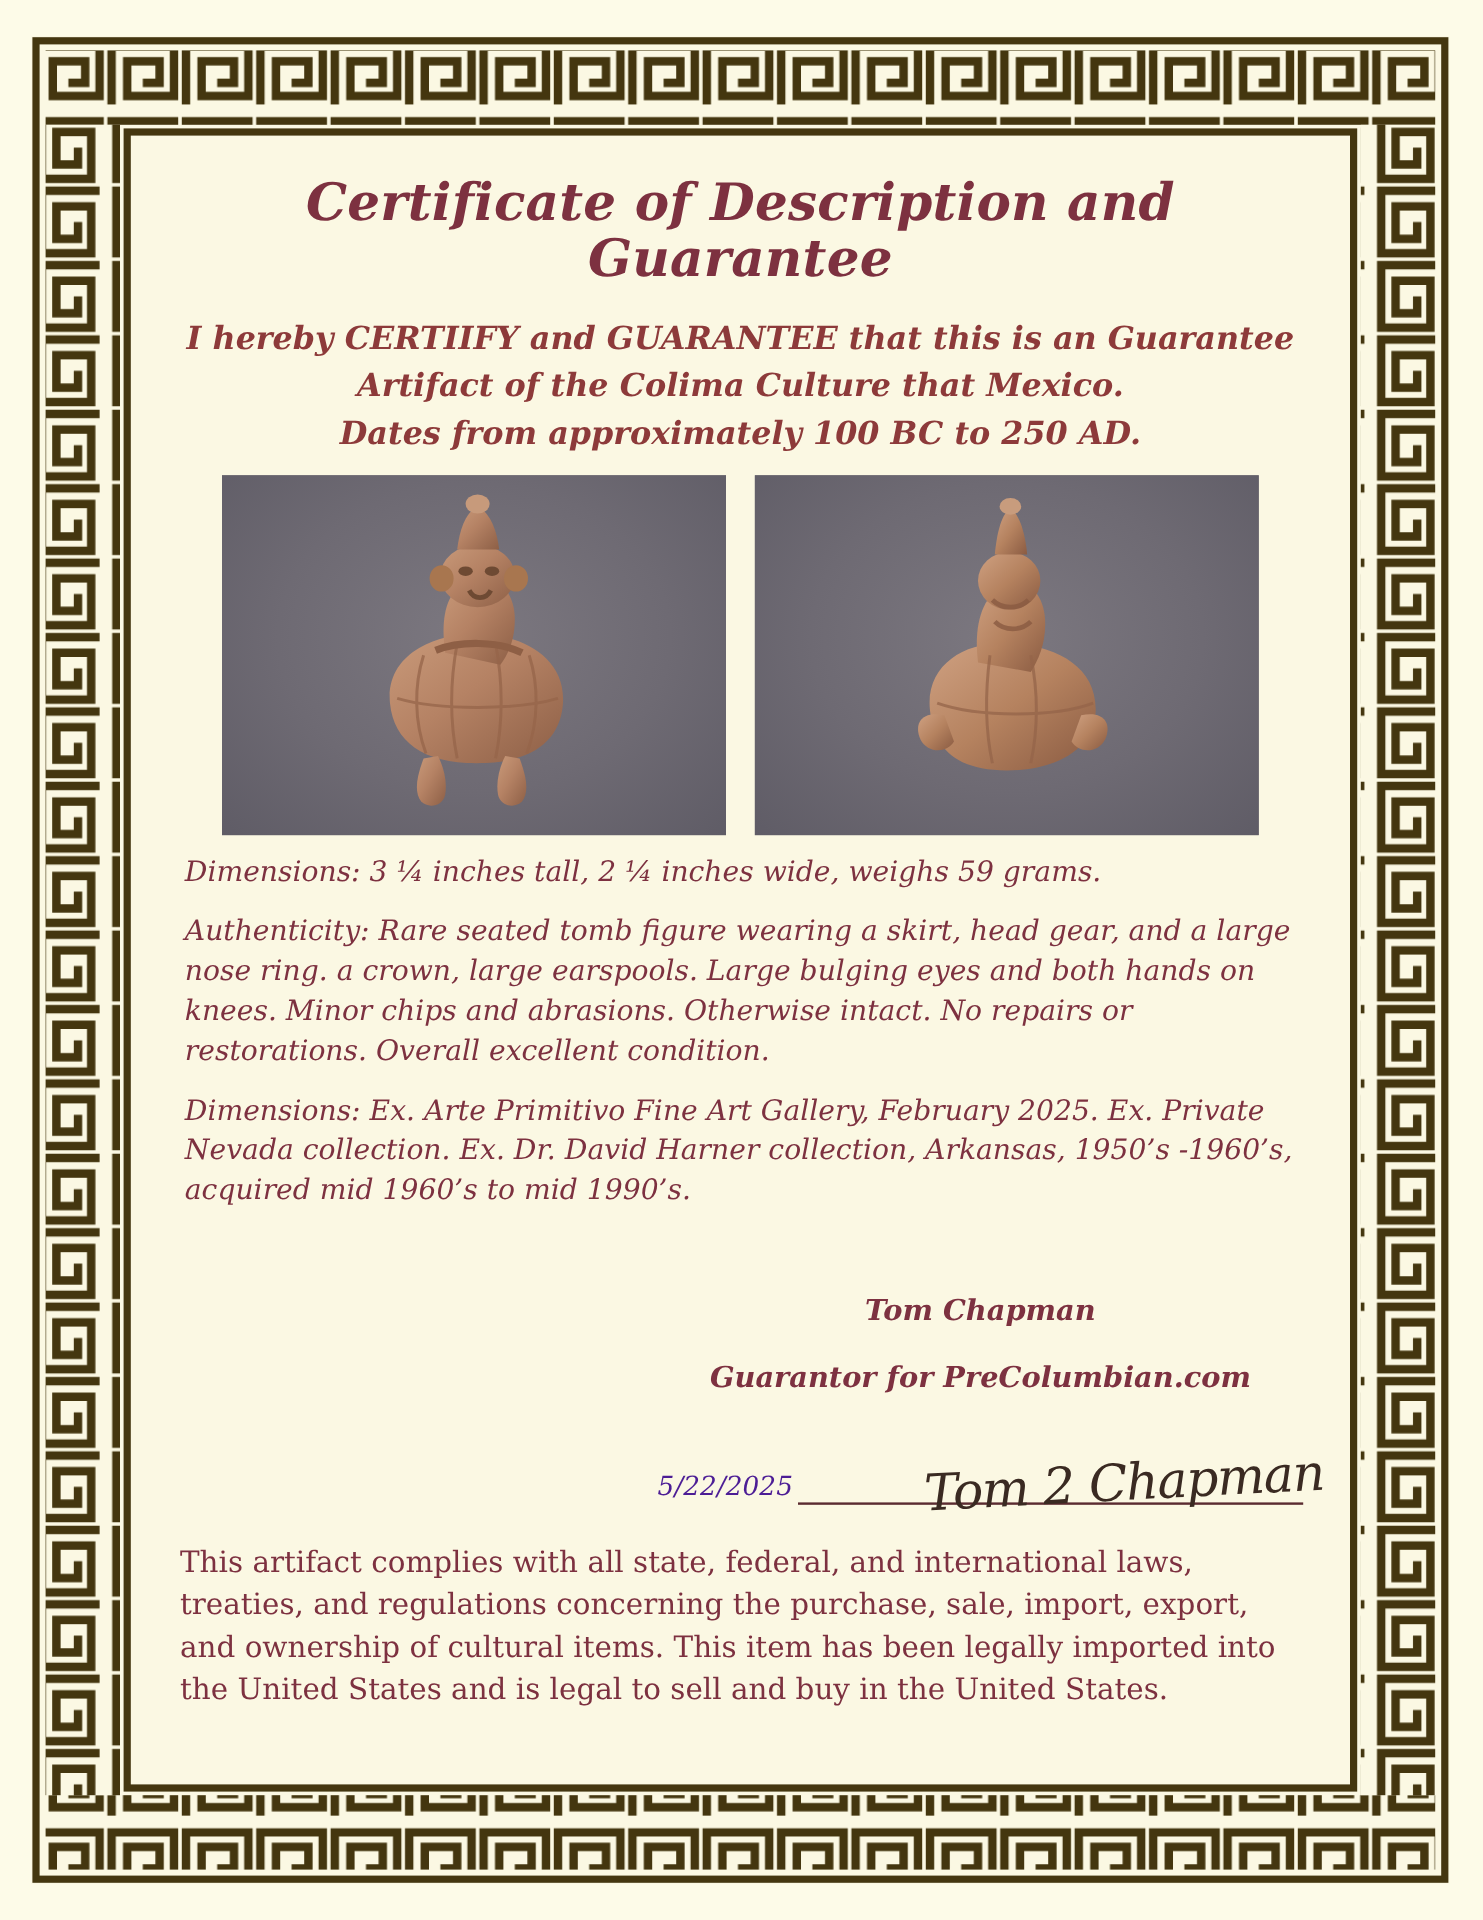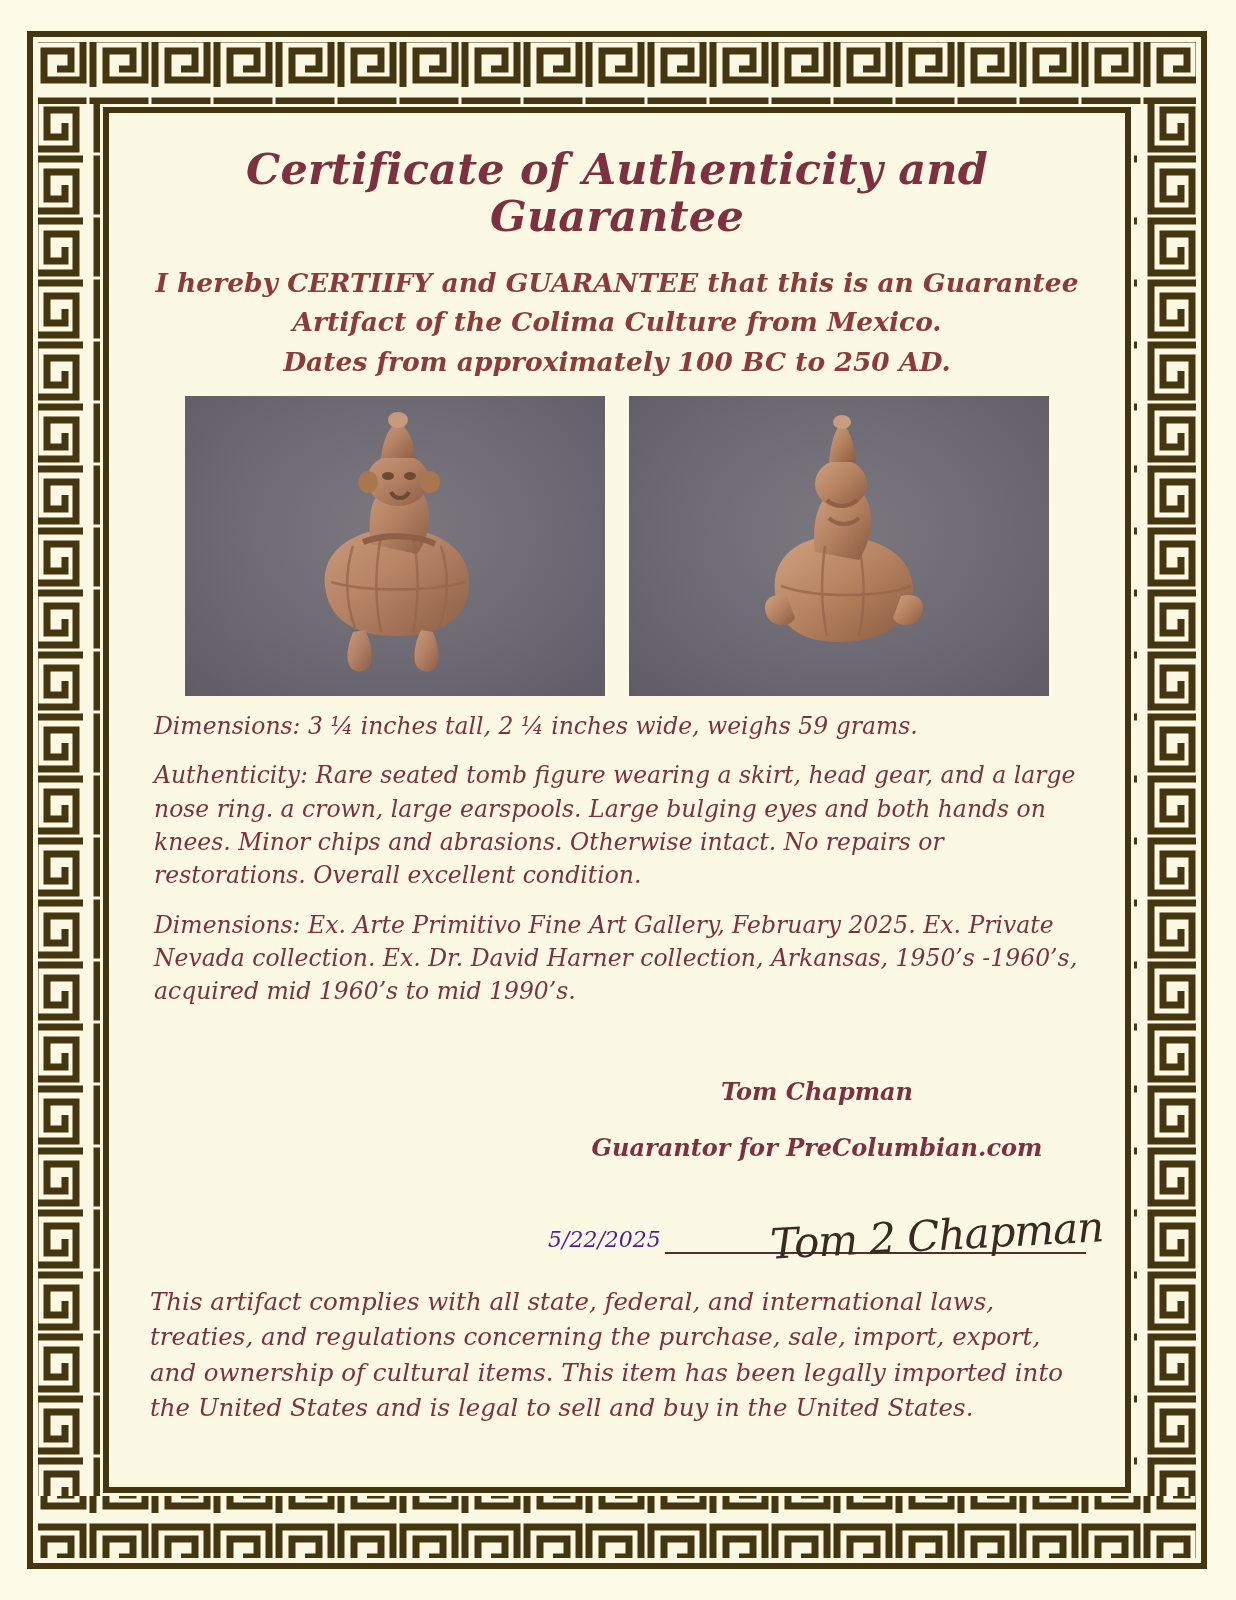--- a/index.html
+++ b/index.html
@@ -157,21 +157,20 @@
     font-size: 42px;
     letter-spacing: -1px;
     transform: rotate(-3deg);
     white-space: nowrap;
     pointer-events: none;
   }
 
   .legal {
     color: #7d3140;
     font-family: "DejaVu Serif", serif;
-    font-style: italic;
     font-size: 24.5px;
     line-height: 1.45;
     margin: 30px 2px 0 2px;
   }
 </style>
 </head>
 <body>
 
 <div class="page">
 
@@ -205,25 +204,25 @@
         <rect x="12" y="74" width="62" height="1392" fill="url(#meanderV)"></rect>
 
         <rect x="1108" y="74" width="62" height="1392" fill="url(#meanderV)"></rect>
 
         <rect x="80" y="80" width="1022" height="1380" fill="none" stroke="#44360f" stroke-width="6"></rect>
       </svg>
     </div>
 
     <div class="cert-inner">
 
-      <div class="title">Certificate of Authenticity and Guarantee</div>
+      <div class="title">Certificate of Description and Guarantee</div>
 
       <div class="certify-block">
         <div>I hereby CERTIIFY and GUARANTEE that this is an Guarantee</div>
-        <div>Artifact of the Colima Culture from Mexico.</div>
+        <div>Artifact of the Colima Culture that Mexico.</div>
         <div>Dates from approximately 100 BC to 250 AD.</div>
       </div>
 
       <div class="photos">
 
         <div class="photo">
           <div class="bg"></div>
           <svg viewBox="0 0 420 300" width="420" height="300" style="position:absolute;inset:0;" xmlns="http://www.w3.org/2000/svg">
             <defs>
               <linearGradient id="clay1" x1="0" y1="0" x2="1" y2="1">

